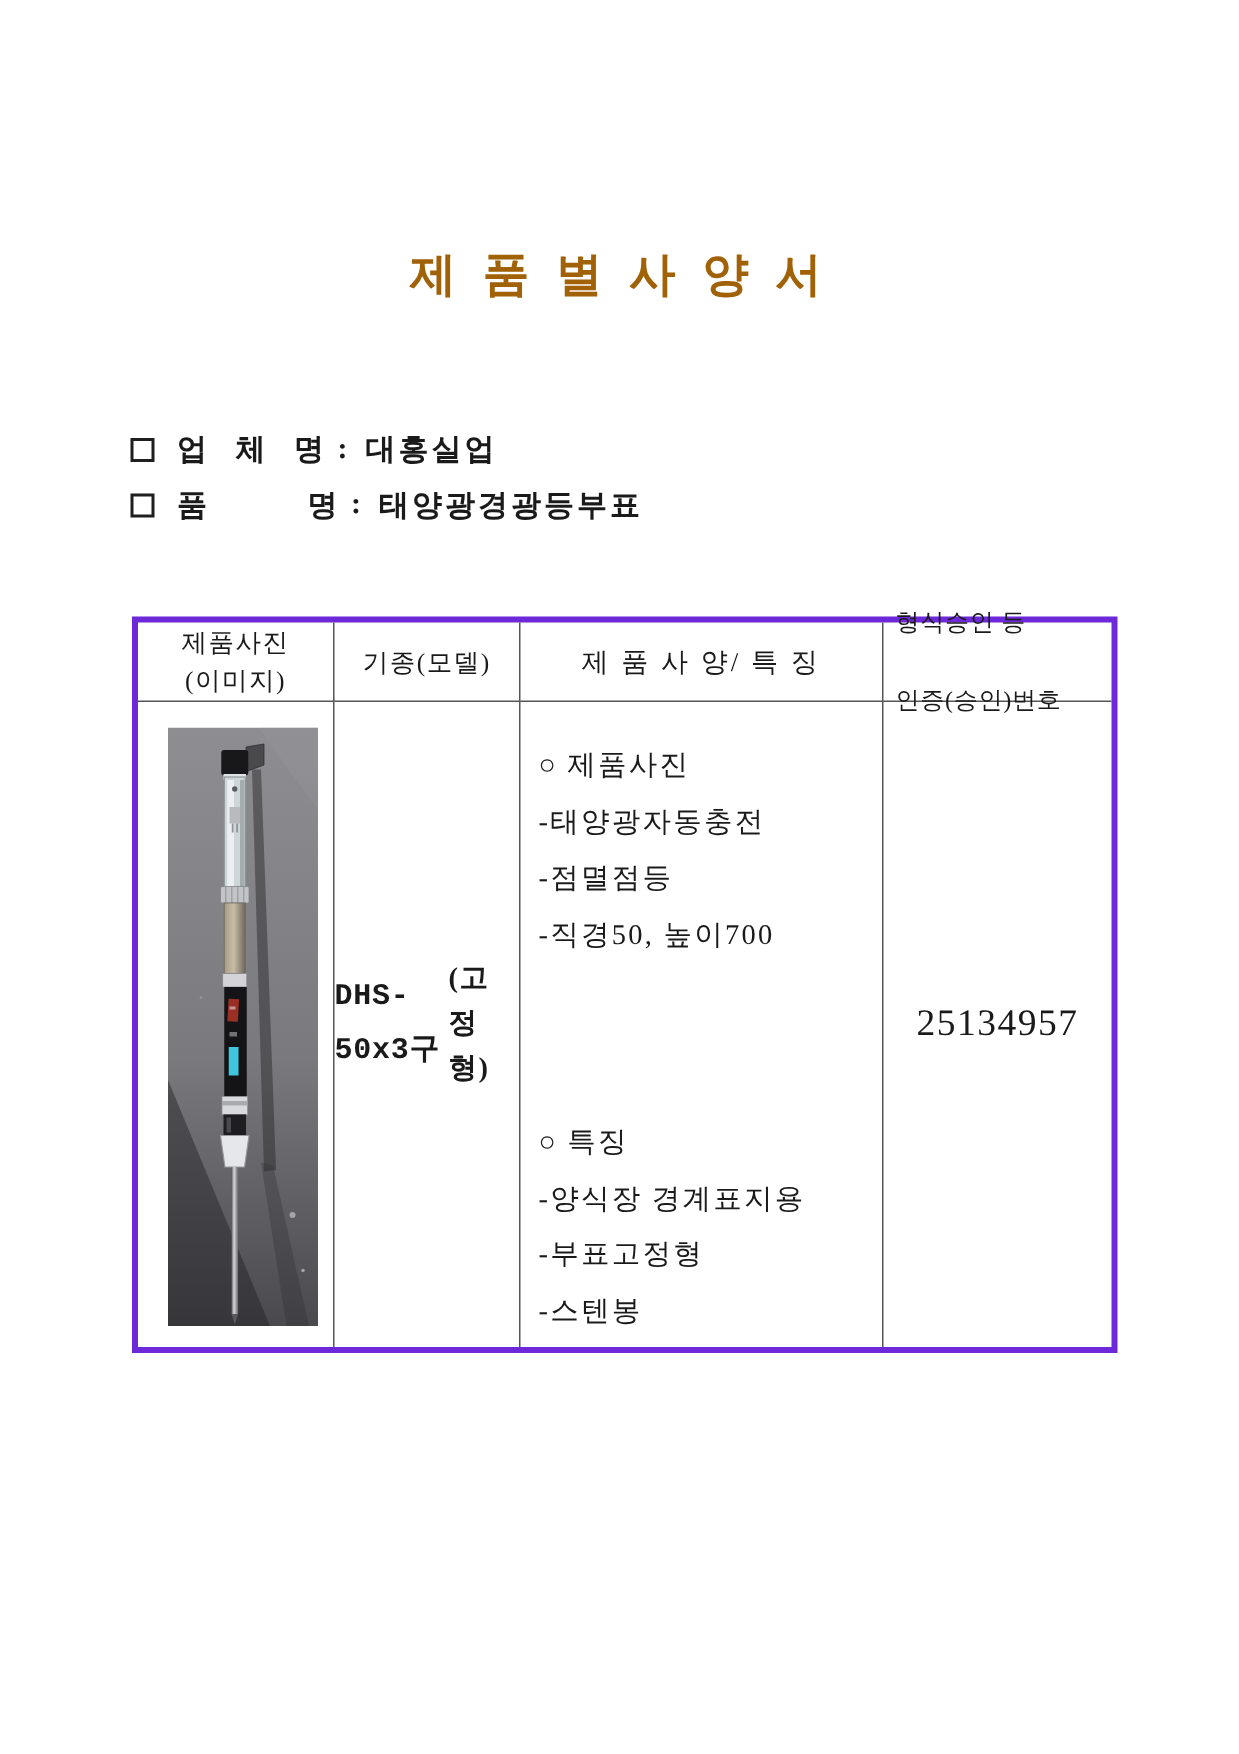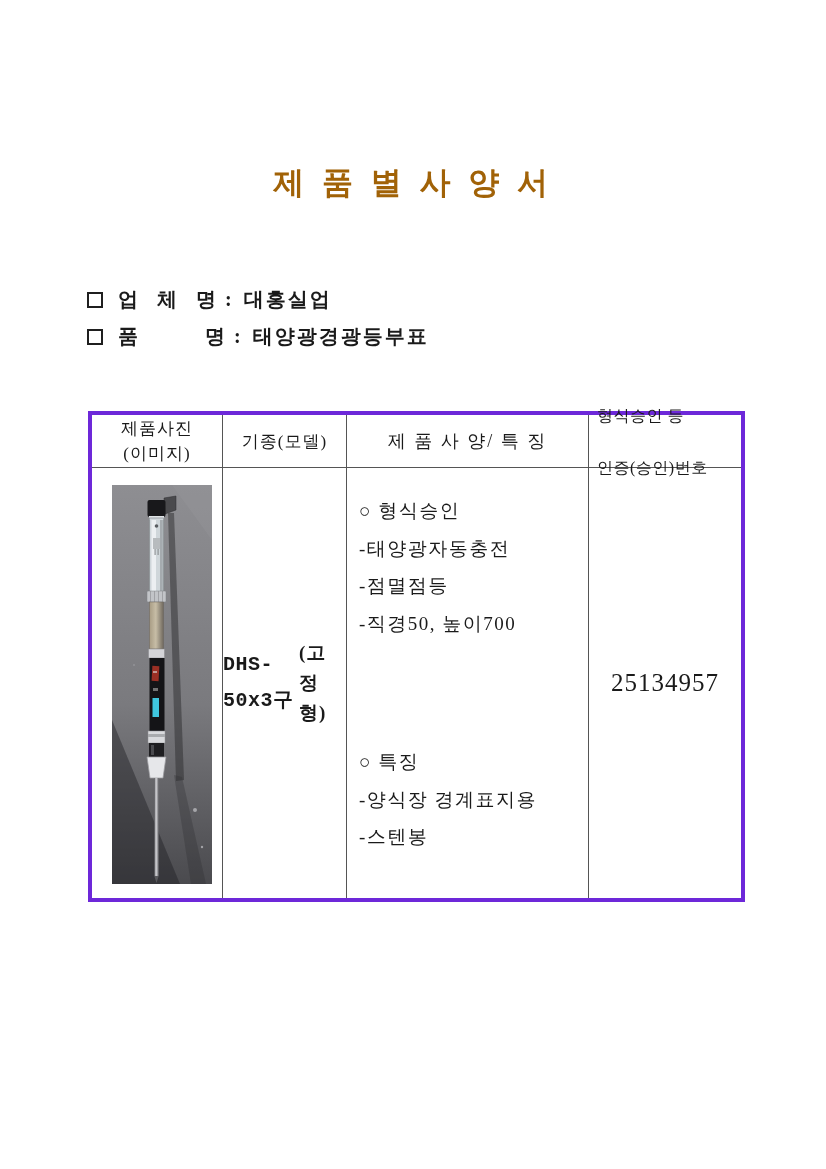--- a/index.html
+++ b/index.html
@@ -183,28 +183,29 @@
       </div>
     </div>
 
     <div class="cell body-row model-cell">
       <div class="model-line1">DHS-50x3구</div>
       <div class="model-line2">(고정형)</div>
     </div>
 
     <div class="cell body-row specs-cell">
       <div class="spec-group specs">
-        <div class="spec-line">○ 형식승인</div>
+        <div class="spec-line">○ 제품사진</div>
         <div class="spec-line">-태양광자동충전</div>
         <div class="spec-line">-점멸점등</div>
         <div class="spec-line">-직경50, 높이700</div>
       </div>
       <div class="spec-group features">
         <div class="spec-line">○ 특징</div>
         <div class="spec-line">-양식장 경계표지용</div>
+        <div class="spec-line">-부표고정형</div>
         <div class="spec-line">-스텐봉</div>
       </div>
     </div>
 
     <div class="cell body-row last-col approval-cell">
       <div>25134957</div>
     </div>
 
   </div>
 </div>

